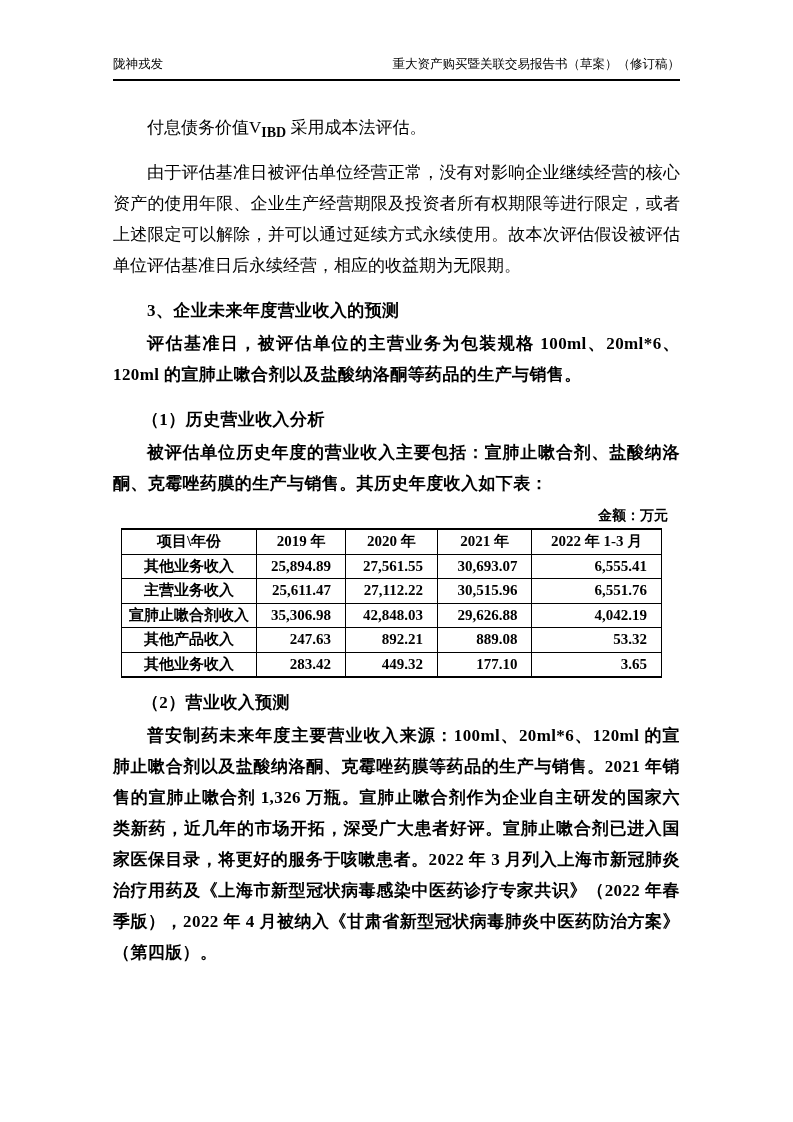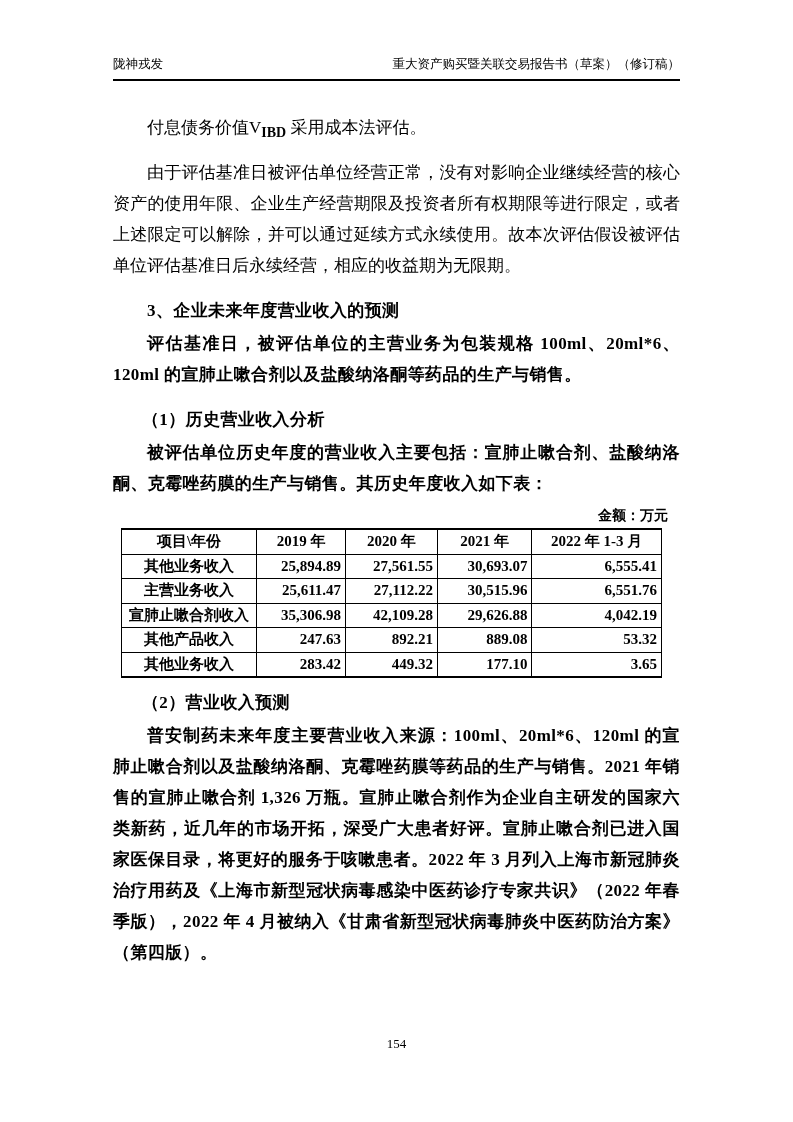--- a/index.html
+++ b/index.html
@@ -81,21 +81,21 @@
     border-top-width: 1px;
     font-size: 15px;
     font-weight: 700;
     height: 23.5px;
     padding: 0 2px;
     white-space: nowrap;
     overflow: hidden;
   }
   table.rev-table th { text-align: center; }
   table.rev-table td.label { text-align: center; }
-  table.rev-table td.num   { text-align: right; padding-right: 4px; }
+  table.rev-table td.num   { text-align: right; padding-right: 14px; }
   table.rev-table col.c0 { width: 25%; }
   table.rev-table col.c1 { width: 16.5%; }
   table.rev-table col.c2 { width: 17%; }
   table.rev-table col.c3 { width: 17.5%; }
   table.rev-table col.c4 { width: 24%; }
   
   .doc-footer {
     position: absolute;
     left: 0;
     top: 1036px;
@@ -159,21 +159,21 @@
         <tr>
           <td class="label">主营业务收入</td>
           <td class="num">25,611.47</td>
           <td class="num">27,112.22</td>
           <td class="num">30,515.96</td>
           <td class="num">6,551.76</td>
         </tr>
         <tr>
           <td class="label">宣肺止嗽合剂收入</td>
           <td class="num">35,306.98</td>
-          <td class="num">42,109.28</td>
+          <td class="num">42,848.03</td>
           <td class="num">29,626.88</td>
           <td class="num">4,042.19</td>
         </tr>
         <tr>
           <td class="label">其他产品收入</td>
           <td class="num">247.63</td>
           <td class="num">892.21</td>
           <td class="num">889.08</td>
           <td class="num">53.32</td>
         </tr>
@@ -187,17 +187,14 @@
       </tbody>
     </table>
 
 
     <p class="heading em sub-num mt-md">（2）营业收入预测</p>
 
     <p class="para em mt-xs">普安制药未来年度主要营业收入来源：100ml、20ml*6、120ml 的宣肺止嗽合剂以及盐酸纳洛酮、克霉唑药膜等药品的生产与销售。2021 年销售的宣肺止嗽合剂 1,326 万瓶。宣肺止嗽合剂作为企业自主研发的国家六类新药，近几年的市场开拓，深受广大患者好评。宣肺止嗽合剂已进入国家医保目录，将更好的服务于咳嗽患者。2022 年 3 月列入上海市新冠肺炎治疗用药及《上海市新型冠状病毒感染中医药诊疗专家共识》（2022 年春季版），2022 年 4 月被纳入《甘肃省新型冠状病毒肺炎中医药防治方案》（第四版）。</p>
 
   </div>
 
-  <div class="doc-footer">
-    <span>154</span>
-  </div>
 
 </div>
 
 </body></html>

